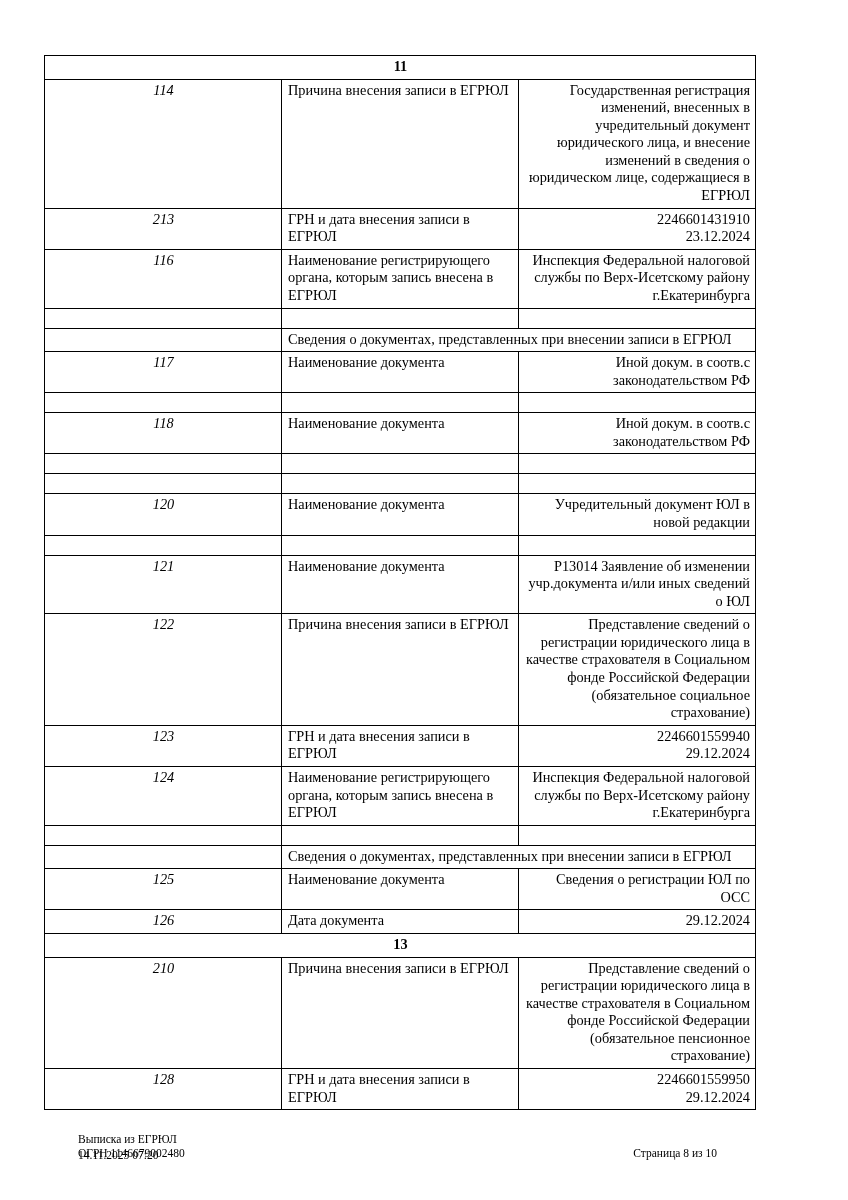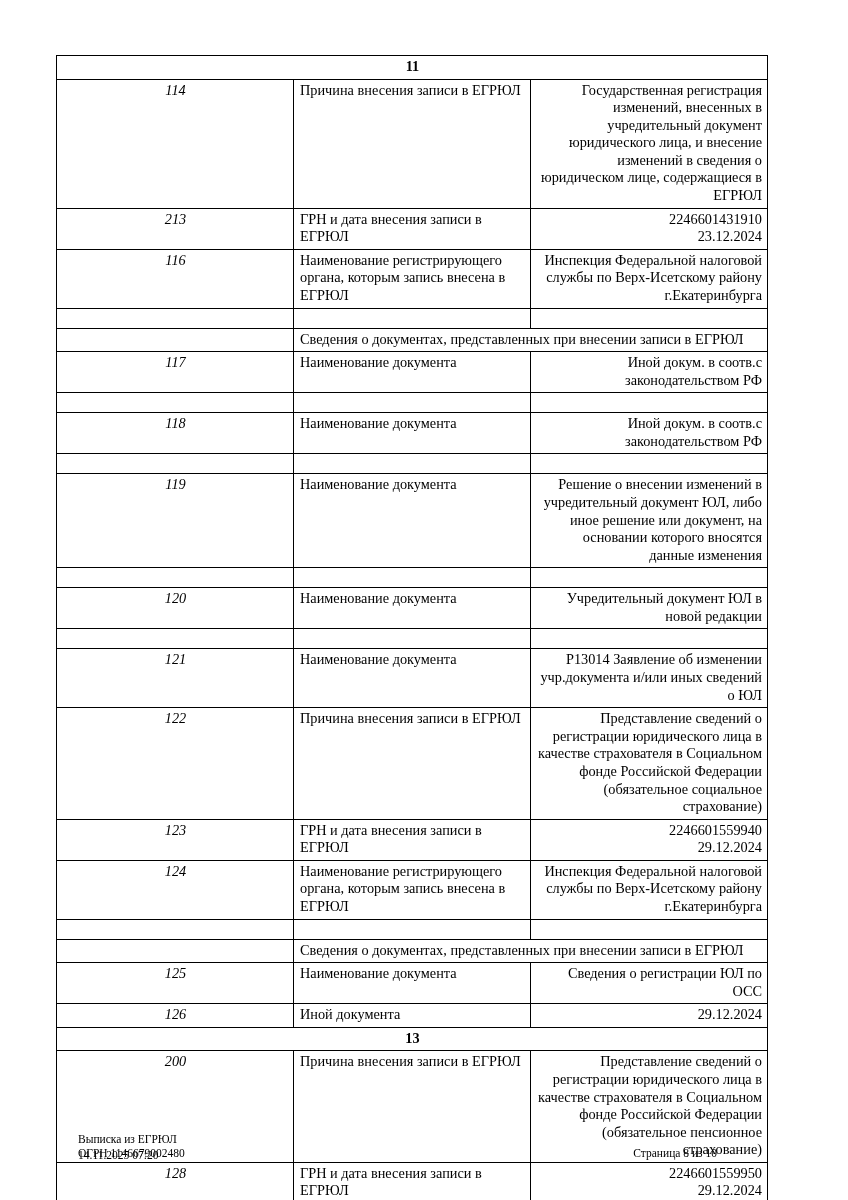--- a/index.html
+++ b/index.html
@@ -12,21 +12,21 @@
     height: 1200px;
     font-family: "Liberation Serif", serif;
     color: #000000;
     position: relative;
   }
   .page {
     position: relative;
     width: 775px;
     height: 1200px;
     box-sizing: border-box;
-    padding: 55px 58px 0 56px;
+    padding: 55px 58px 0 44px;
   }
   table.doc {
     border-collapse: collapse;
     width: 712px;
     table-layout: fixed;
   }
   table.doc td {
     border: 1px solid #000000;
     vertical-align: top;
     padding: 2px 5px 3px 6px;
@@ -139,25 +139,20 @@
         <tr>
           <td class="num">118</td>
           <td class="label nowrap-pre">Наименование документа</td>
           <td class="value nowrap-pre">Иной докум. в соотв.с законодательством РФ</td>
         </tr>
         <tr class="spacer">
           <td class="num"></td>
           <td class="label"></td>
           <td class="value"></td>
         </tr>
-        <tr>
-          <td class="num">119</td>
-          <td class="label nowrap-pre">Наименование документа</td>
-          <td class="value nowrap-pre">Решение о внесении изменений в учредительный документ ЮЛ, либо иное решение или документ, на основании которого вносятся данные изменения</td>
-        </tr>
         <tr class="spacer">
           <td class="num"></td>
           <td class="label"></td>
           <td class="value"></td>
         </tr>
         <tr>
           <td class="num">120</td>
           <td class="label nowrap-pre">Наименование документа</td>
           <td class="value nowrap-pre">Учредительный документ ЮЛ в новой редакции</td>
         </tr>
@@ -196,28 +191,28 @@
           <td class="num"></td>
           <td colspan="2">Сведения о документах, представленных при внесении записи в ЕГРЮЛ</td>
         </tr>
         <tr>
           <td class="num">125</td>
           <td class="label nowrap-pre">Наименование документа</td>
           <td class="value nowrap-pre">Сведения о регистрации ЮЛ по ОСС</td>
         </tr>
         <tr>
           <td class="num">126</td>
-          <td class="label nowrap-pre">Иной документа</td>
+          <td class="label nowrap-pre">Дата документа</td>
           <td class="value nowrap-pre">29.12.2024</td>
         </tr>
         <tr class="section">
           <td colspan="3">13</td>
         </tr>
         <tr>
-          <td class="num">200</td>
+          <td class="num">210</td>
           <td class="label nowrap-pre">Причина внесения записи в ЕГРЮЛ</td>
           <td class="value nowrap-pre">Представление сведений о регистрации юридического лица в качестве страхователя в Социальном фонде Российской Федерации (обязательное пенсионное страхование)</td>
         </tr>
         <tr>
           <td class="num">128</td>
           <td class="label nowrap-pre">ГРН и дата внесения записи в ЕГРЮЛ</td>
           <td class="value nowrap-pre">2246601559950
 29.12.2024</td>
         </tr>
       </tbody>

